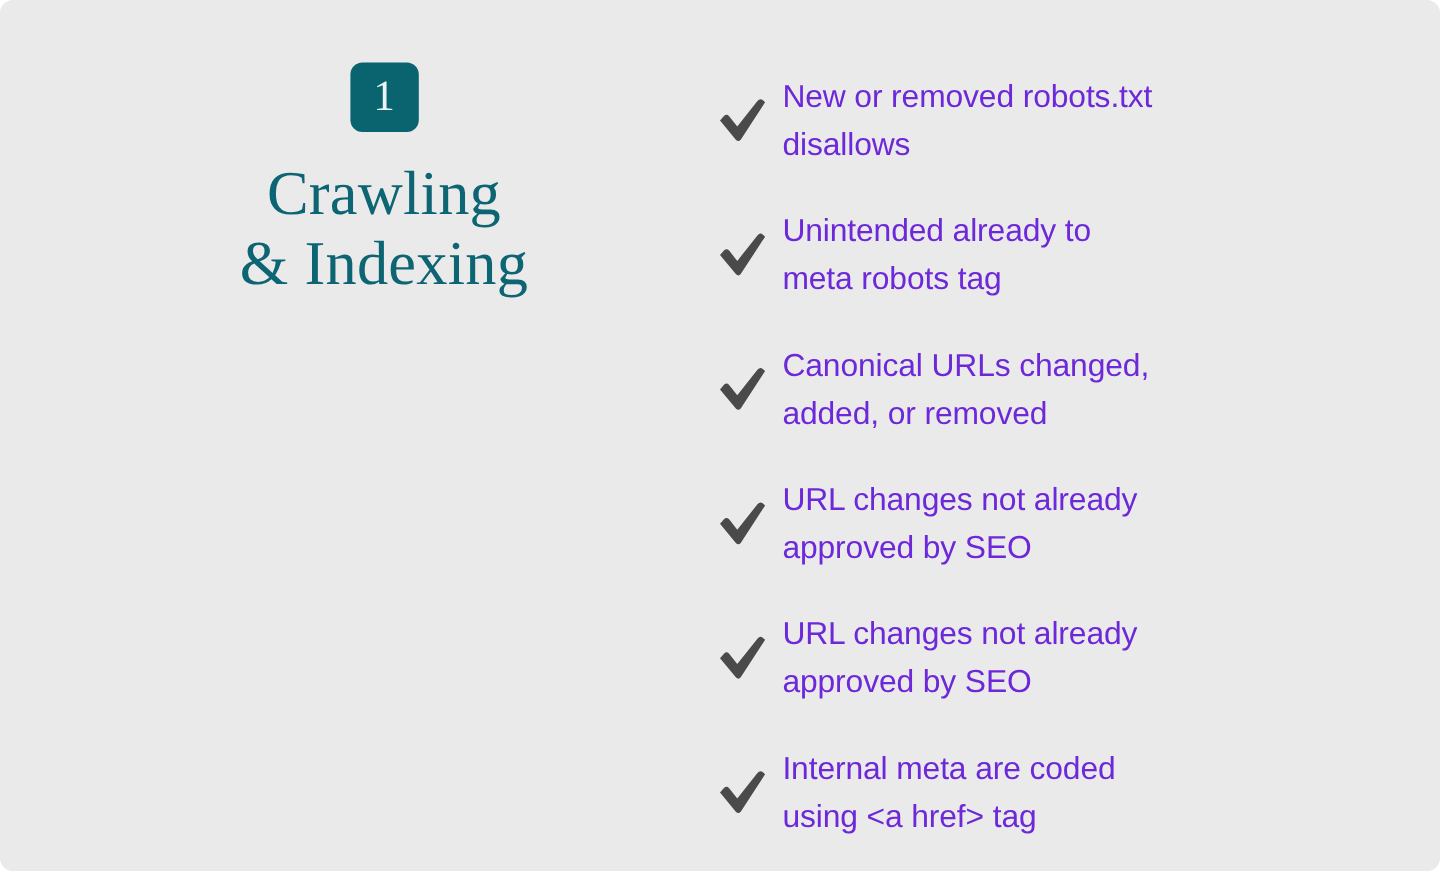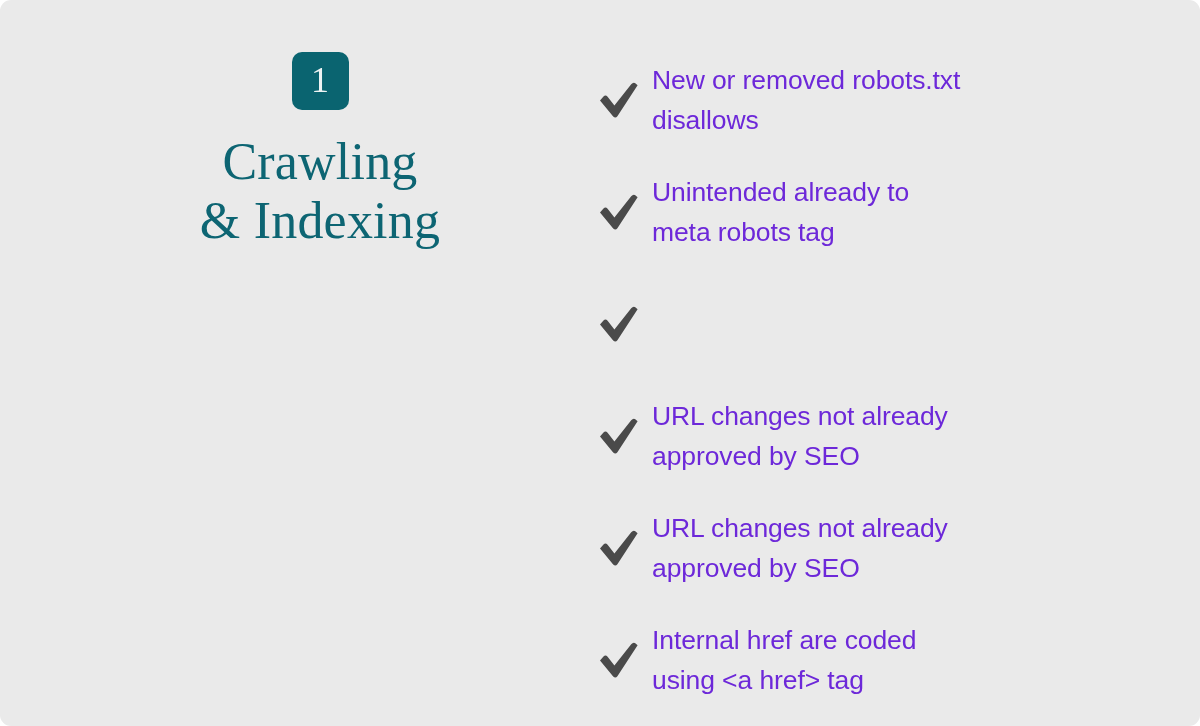--- a/index.html
+++ b/index.html
@@ -152,20 +152,24 @@
         <span class="text-line">meta robots tag</span>
       </span>
     </div>
 
     <div class="check-item">
       <span class="check-icon">
         <svg width="46" height="40" viewBox="0 0 46 40" aria-hidden="true">
           <path d="M4 20.5 L7.5 16.5 Q9.6 14.6 11.6 16.8 L18.4 25.4 L35.2 4.2 Q37.4 1.6 39.6 3.4 L41.6 5.2 L21.4 36.2 Q19.4 38.8 17.2 36.4 Z" fill="#4a4a4a"></path>
         </svg>
       </span>
+      <span class="check-text">
+        <span class="text-line">Canonical URLs changed,</span>
+        <span class="text-line">added, or removed</span>
+      </span>
     </div>
 
     <div class="check-item">
       <span class="check-icon">
         <svg width="46" height="40" viewBox="0 0 46 40" aria-hidden="true">
           <path d="M4 20.5 L7.5 16.5 Q9.6 14.6 11.6 16.8 L18.4 25.4 L35.2 4.2 Q37.4 1.6 39.6 3.4 L41.6 5.2 L21.4 36.2 Q19.4 38.8 17.2 36.4 Z" fill="#4a4a4a"></path>
         </svg>
       </span>
       <span class="check-text">
         <span class="text-line">URL changes not already</span>
@@ -185,19 +189,19 @@
       </span>
     </div>
 
     <div class="check-item">
       <span class="check-icon">
         <svg width="46" height="40" viewBox="0 0 46 40" aria-hidden="true">
           <path d="M4 20.5 L7.5 16.5 Q9.6 14.6 11.6 16.8 L18.4 25.4 L35.2 4.2 Q37.4 1.6 39.6 3.4 L41.6 5.2 L21.4 36.2 Q19.4 38.8 17.2 36.4 Z" fill="#4a4a4a"></path>
         </svg>
       </span>
       <span class="check-text">
-        <span class="text-line">Internal href are coded</span>
+        <span class="text-line">Internal meta are coded</span>
         <span class="text-line">using &lt;a href&gt; tag</span>
       </span>
     </div>
 
   </div>
 </div>
 
 </body></html>

